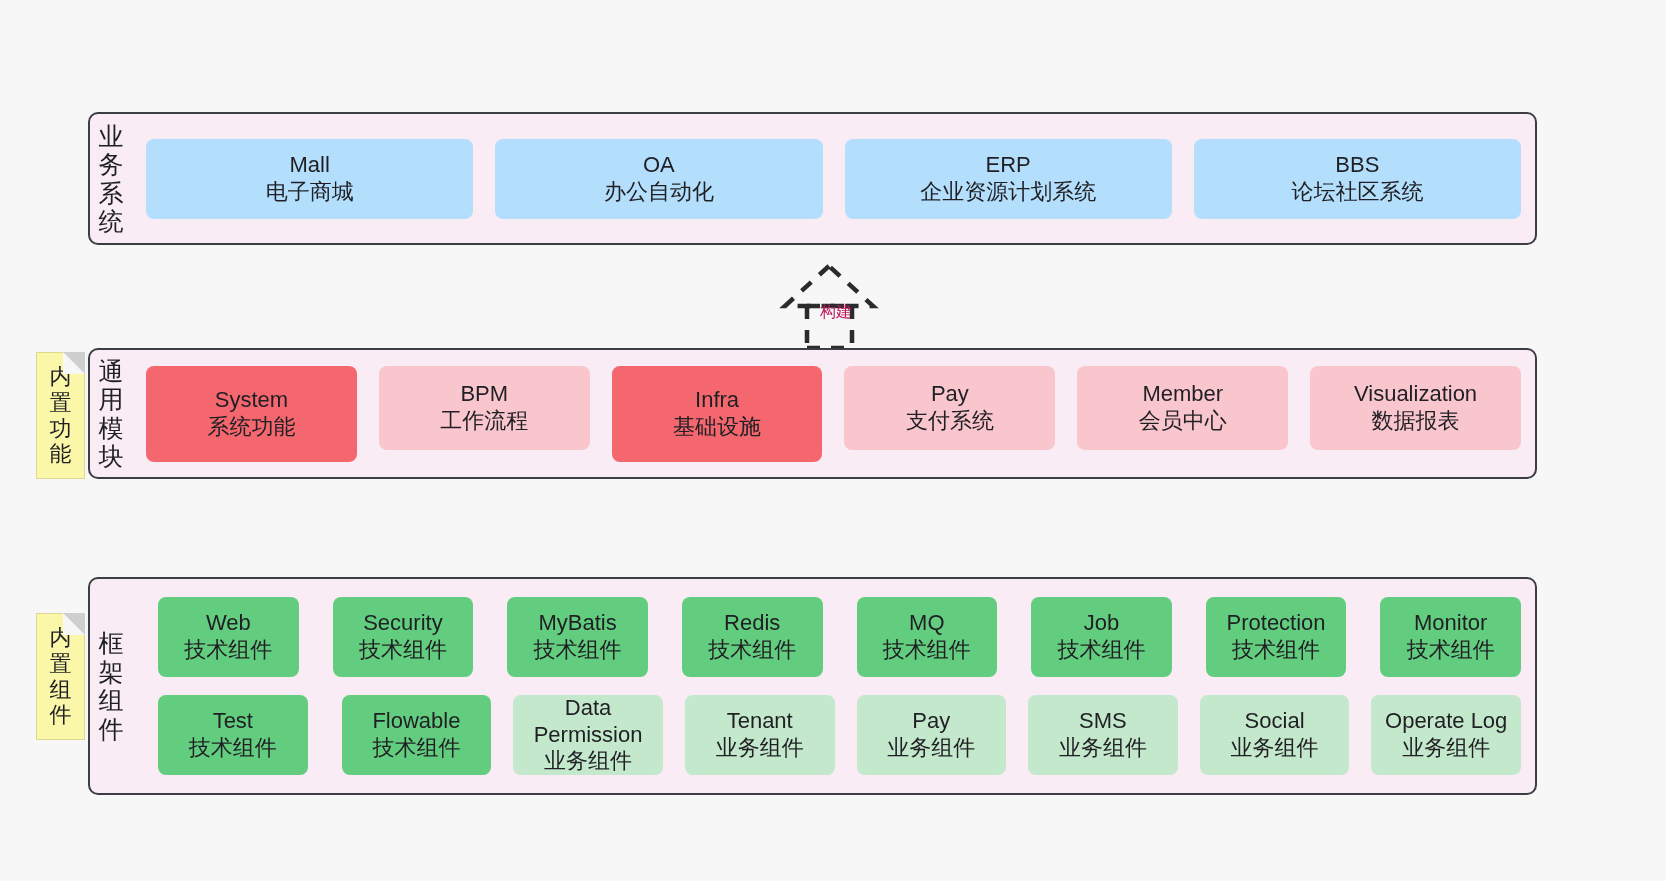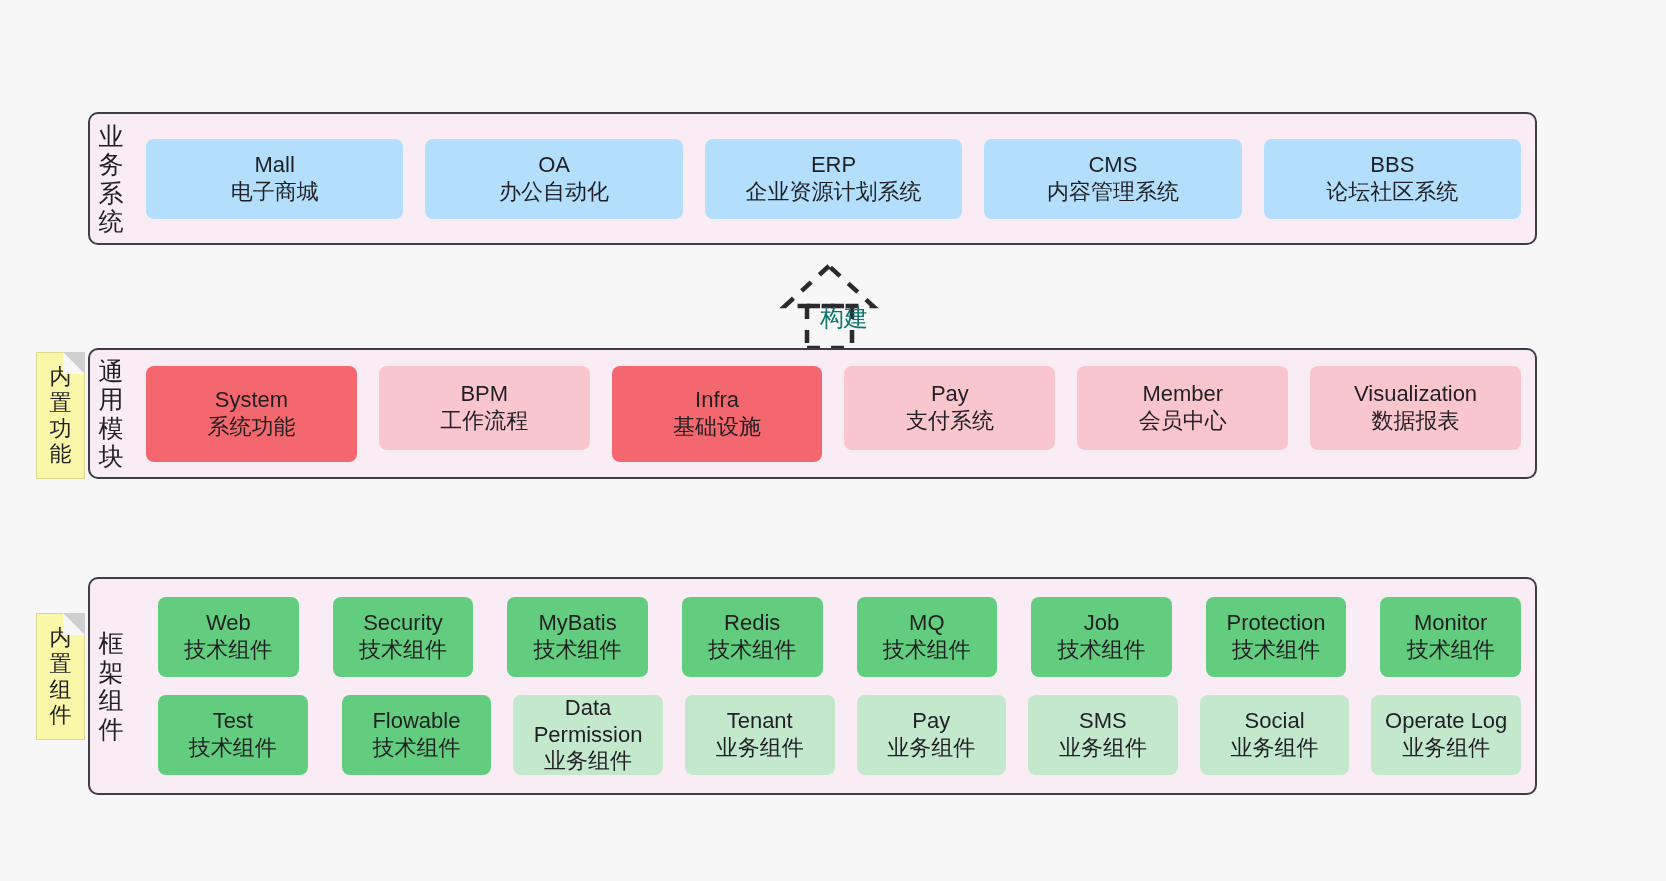--- a/index.html
+++ b/index.html
@@ -110,22 +110,22 @@
 
   
   .connector {
     position: absolute;
     width: 150px;
     height: 92px;
   }
   .connector svg { display: block; overflow: visible; }
   .connector .conn-label {
     position: absolute;
-    font-size: 24px;
-    color: #0f766e;
+    font-size: 16px;
+    color: #be185d;
     background: transparent;
     white-space: nowrap;
     left: 63px;
     top: 44px;
   }
 </style>
 </head>
 <body>
 
 <div id="canvas">
@@ -143,24 +143,20 @@
           <div class="n-title">Mall</div>
           <div class="n-sub">电子商城</div>
         </div>
         <div class="node blue">
           <div class="n-title">OA</div>
           <div class="n-sub">办公自动化</div>
         </div>
         <div class="node blue">
           <div class="n-title">ERP</div>
           <div class="n-sub">企业资源计划系统</div>
-        </div>
-        <div class="node blue">
-          <div class="n-title">CMS</div>
-          <div class="n-sub">内容管理系统</div>
         </div>
         <div class="node blue">
           <div class="n-title">BBS</div>
           <div class="n-sub">论坛社区系统</div>
         </div>
       </div>
     </div>
   </div>
 
   <div class="connector" style="left:757px; top:258px;">

